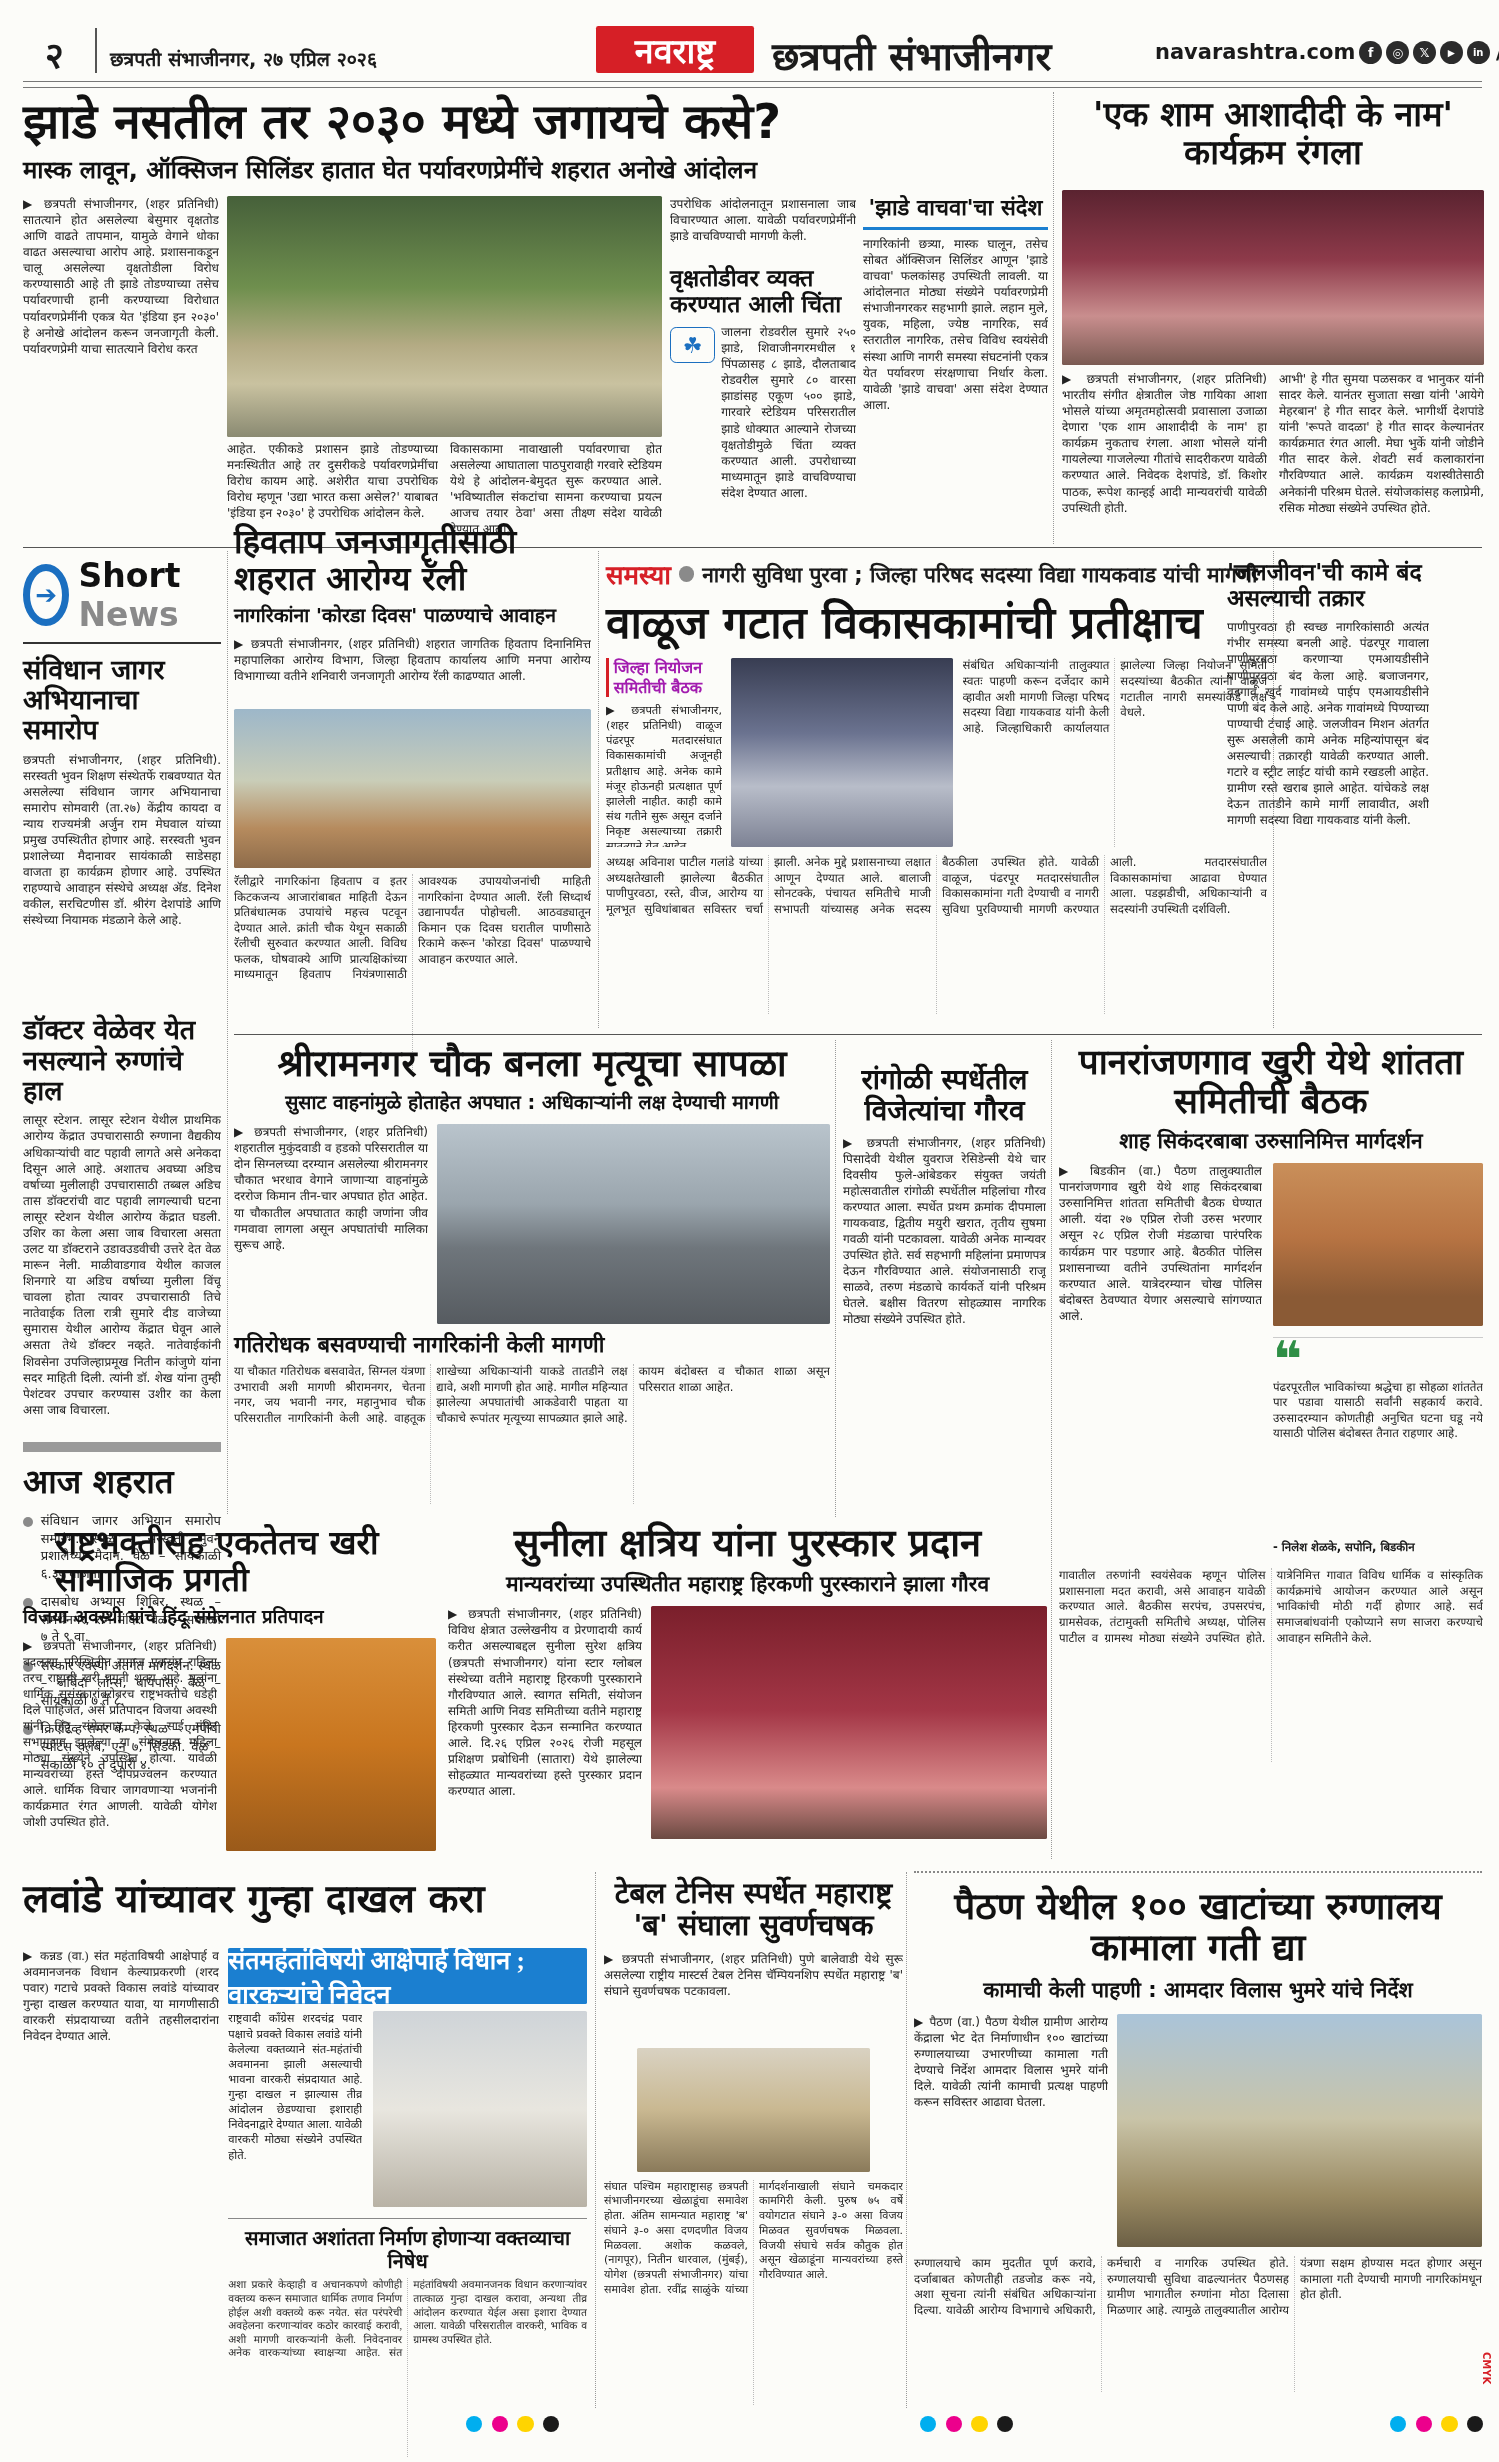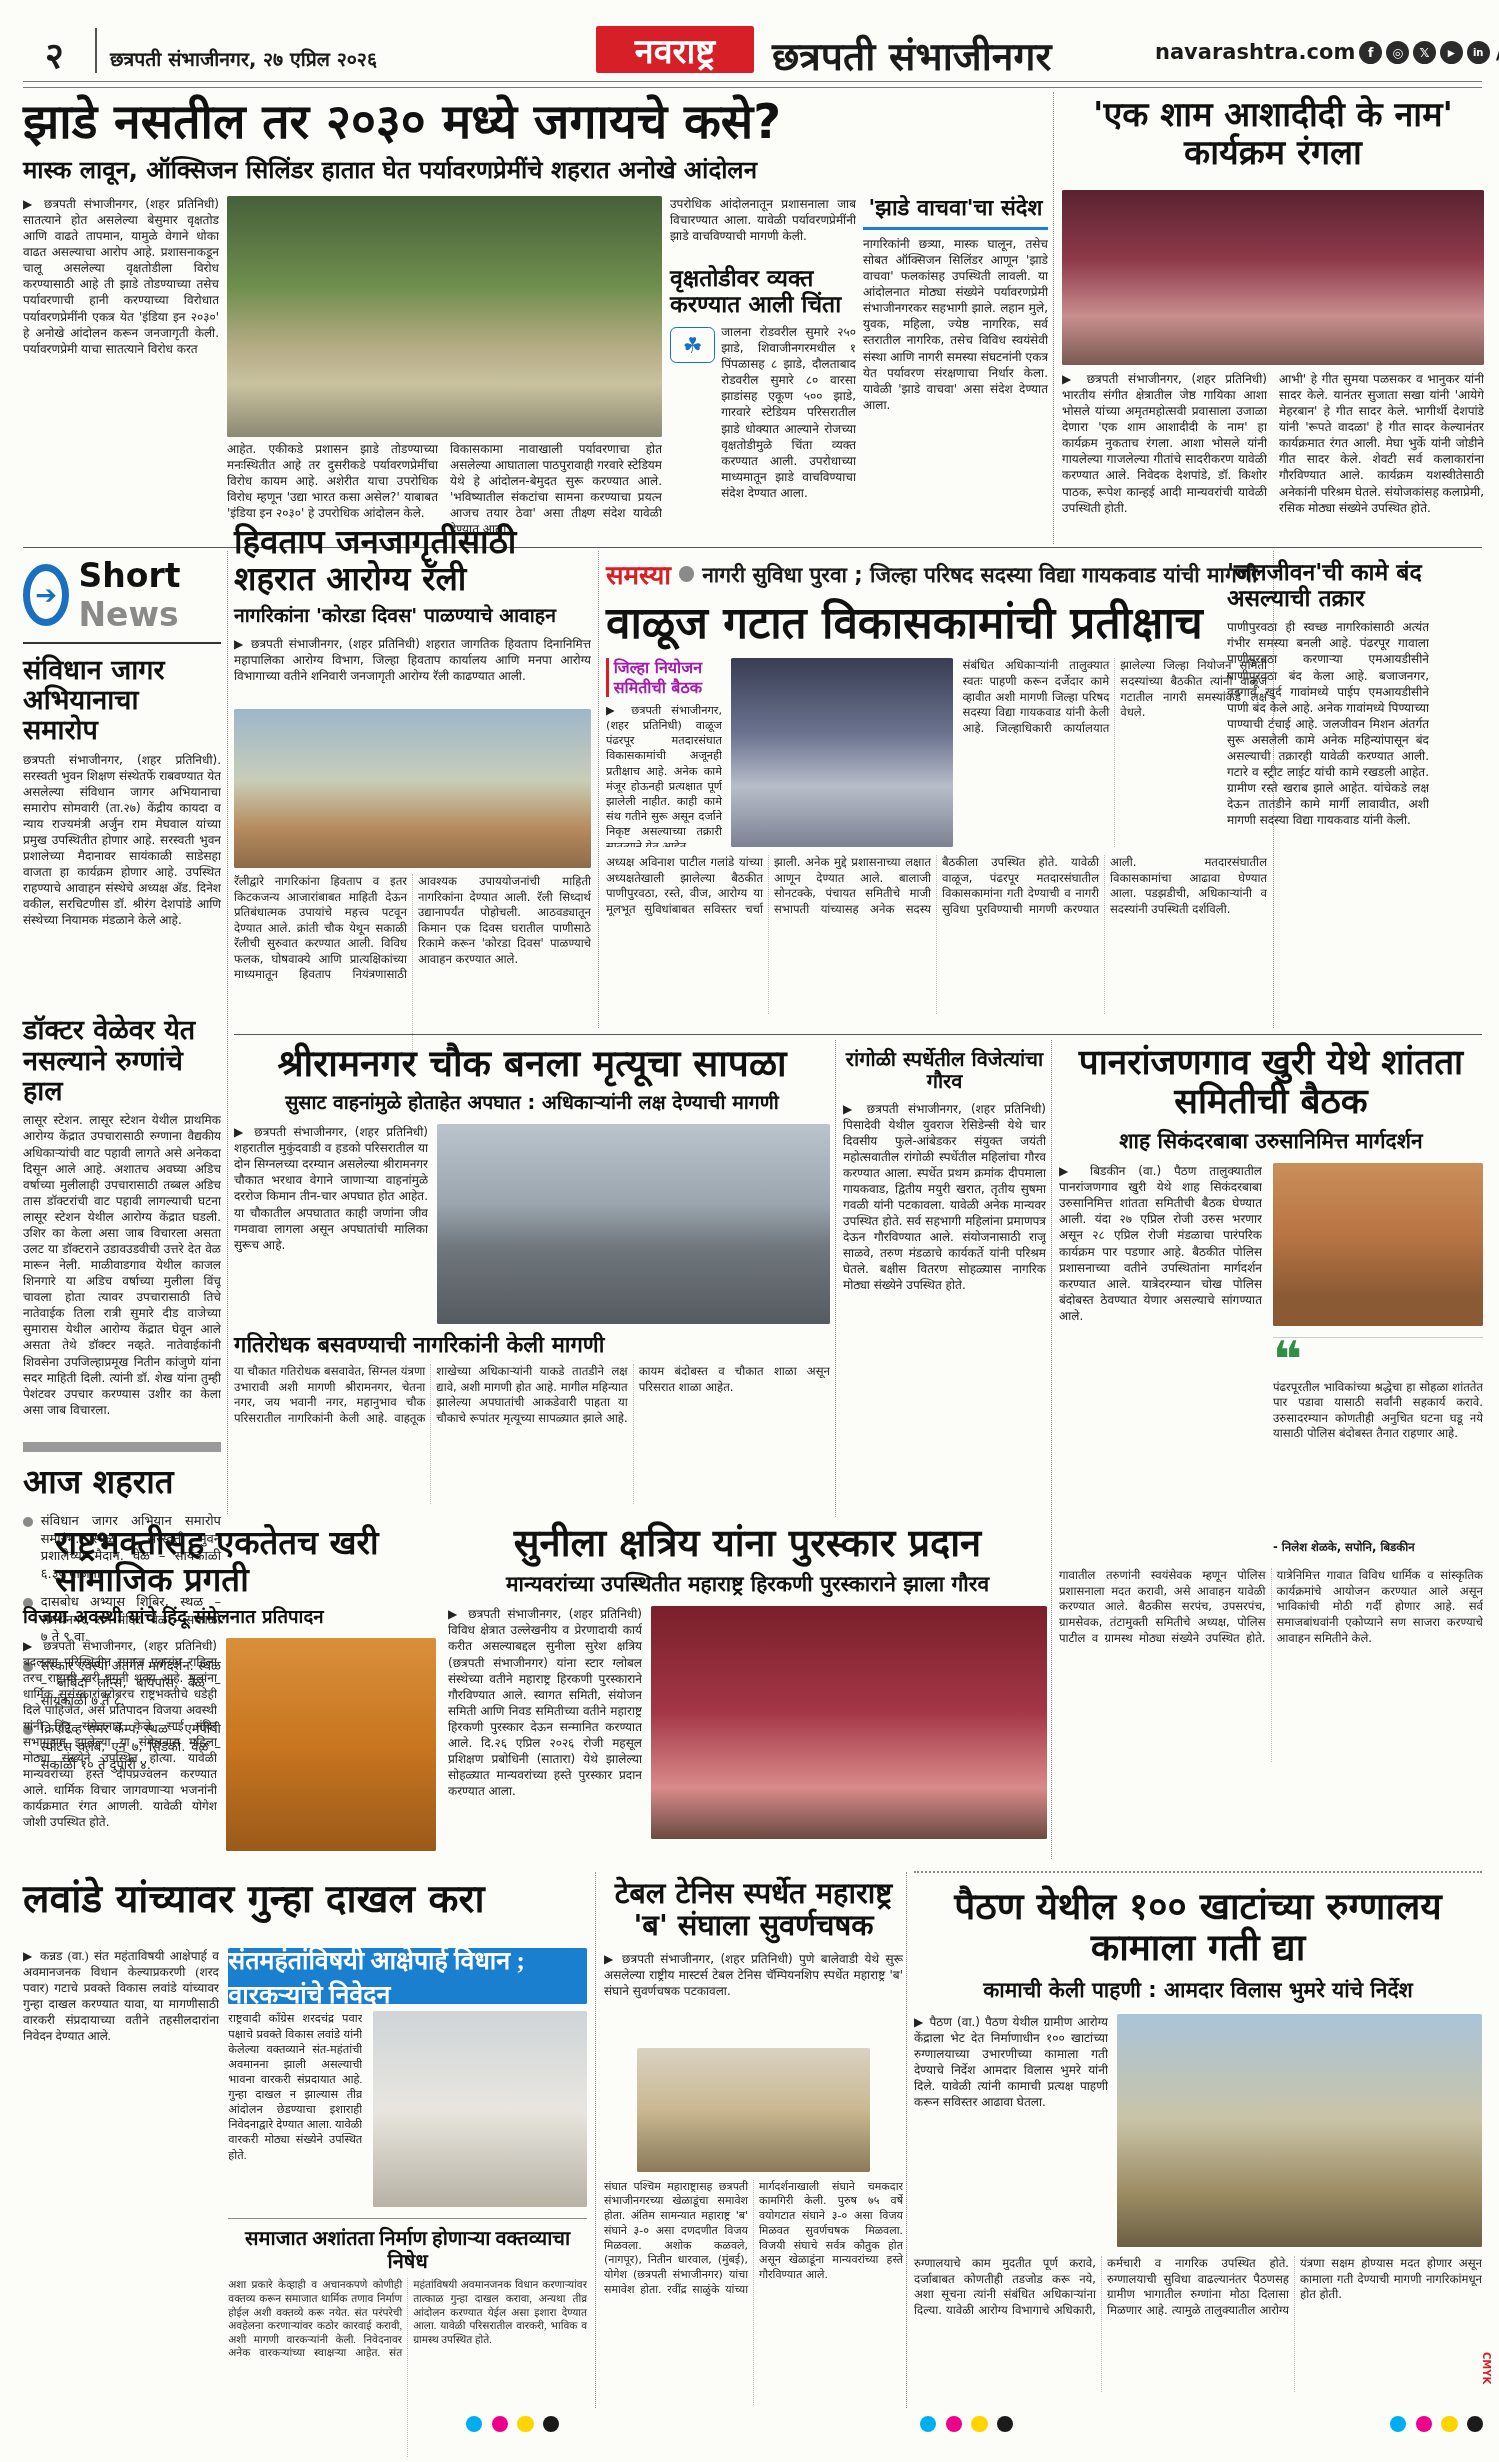--- a/index.html
+++ b/index.html
@@ -167,21 +167,21 @@
       <div class="body-txt" style="width:194px;height:200px;flex:0 0 auto;">▶ छत्रपती संभाजीनगर, (शहर प्रतिनिधी) शहरातील मुकुंदवाडी व हडको परिसरातील या दोन सिग्नलच्या दरम्यान असलेल्या श्रीरामनगर चौकात भरधाव वेगाने जाणाऱ्या वाहनांमुळे दररोज किमान तीन-चार अपघात होत आहेत. या चौकातील अपघातात काही जणांना जीव गमवावा लागला असून अपघातांची मालिका सुरूच आहे.</div>
       <div class="photo" style="flex:1;height:200px;background:linear-gradient(180deg,#b9c4cc,#9aa5ad 40%,#6f767c 62%,#565b60);"></div>
     </div>
     <div class="hl" style="font-size:22px;margin-top:9.3px;">गतिरोधक बसवण्याची नागरिकांनी केली मागणी</div>
     <div class="body-txt cols3" style="margin-top:6.2px;height:140px;font-size:11.6px;">या चौकात गतिरोधक बसवावेत, सिग्नल यंत्रणा उभारावी अशी मागणी श्रीरामनगर, चेतना नगर, जय भवानी नगर, महानुभाव चौक परिसरातील नागरिकांनी केली आहे. वाहतूक शाखेच्या अधिकाऱ्यांनी याकडे तातडीने लक्ष द्यावे, अशी मागणी होत आहे. मागील महिन्यात झालेल्या अपघातांची आकडेवारी पाहता या चौकाचे रूपांतर मृत्यूच्या सापळ्यात झाले आहे. कायम बंदोबस्त व चौकात शाळा असून परिसरात शाळा आहेत.</div>
   </div>
 
   <div class="abs vdot" style="left:835px;top:1040px;height:477px;"></div>
 
   <div class="abs" style="left:843px;top:1048px;width:203px;">
-    <div class="hl c" style="font-size:20px;">रांगोळी स्पर्धेतील विजेत्यांचा गौरव</div>
+    <div class="hl c" style="font-size:28px;margin-top:16px;">रांगोळी स्पर्धेतील विजेत्यांचा गौरव</div>
     <div class="body-txt" style="margin-top:7.8px;height:404px;">▶ छत्रपती संभाजीनगर, (शहर प्रतिनिधी) पिसादेवी येथील युवराज रेसिडेन्सी येथे चार दिवसीय फुले-आंबेडकर संयुक्त जयंती महोत्सवातील रांगोळी स्पर्धेतील महिलांचा गौरव करण्यात आला. स्पर्धेत प्रथम क्रमांक दीपमाला गायकवाड, द्वितीय मयुरी खरात, तृतीय सुषमा गवळी यांनी पटकावला. यावेळी अनेक मान्यवर उपस्थित होते. सर्व सहभागी महिलांना प्रमाणपत्र देऊन गौरविण्यात आले. संयोजनासाठी राजू साळवे, तरुण मंडळाचे कार्यकर्ते यांनी परिश्रम घेतले. बक्षीस वितरण सोहळ्यास नागरिक मोठ्या संख्येने उपस्थित होते.</div>
   </div>
 
   <div class="abs vdot" style="left:1051px;top:1040px;height:819px;"></div>
 
   <div class="abs" style="left:1059px;top:1043px;width:424px;">
     <div class="hl c" style="font-size:35px;">पानरांजणगाव खुरी येथे शांतता समितीची बैठक</div>
     <div class="sub c" style="font-size:21px;margin-top:6.2px;">शाह सिकंदरबाबा उरुसानिमित्त मार्गदर्शन</div>
     <div style="display:flex;margin-top:9.3px;gap:11px;">
       <div class="body-txt" style="width:203px;height:396px;flex:0 0 auto;">▶ बिडकीन (वा.) पैठण तालुक्यातील पानरांजणगाव खुरी येथे शाह सिकंदरबाबा उरुसानिमित्त शांतता समितीची बैठक घेण्यात आली. यंदा २७ एप्रिल रोजी उरुस भरणार असून २८ एप्रिल रोजी मंडळाचा पारंपरिक कार्यक्रम पार पडणार आहे. बैठकीत पोलिस प्रशासनाच्या वतीने उपस्थितांना मार्गदर्शन करण्यात आले. यात्रेदरम्यान चोख पोलिस बंदोबस्त ठेवण्यात येणार असल्याचे सांगण्यात आले.</div>

